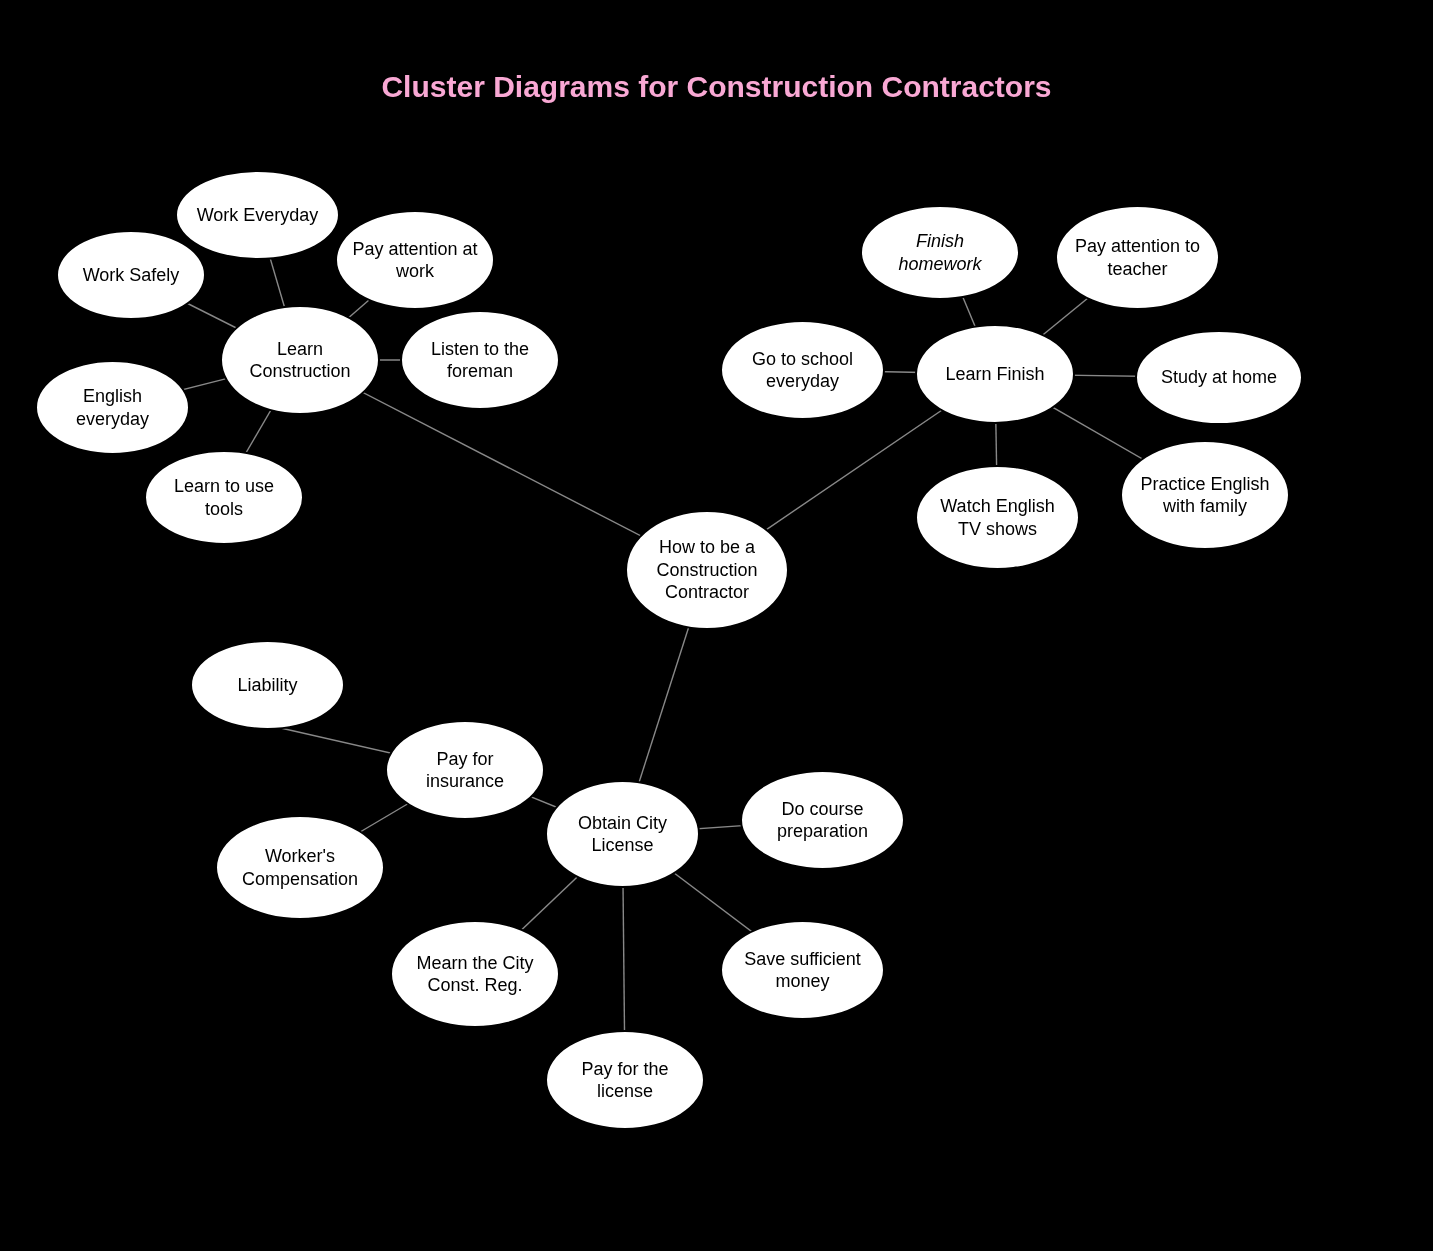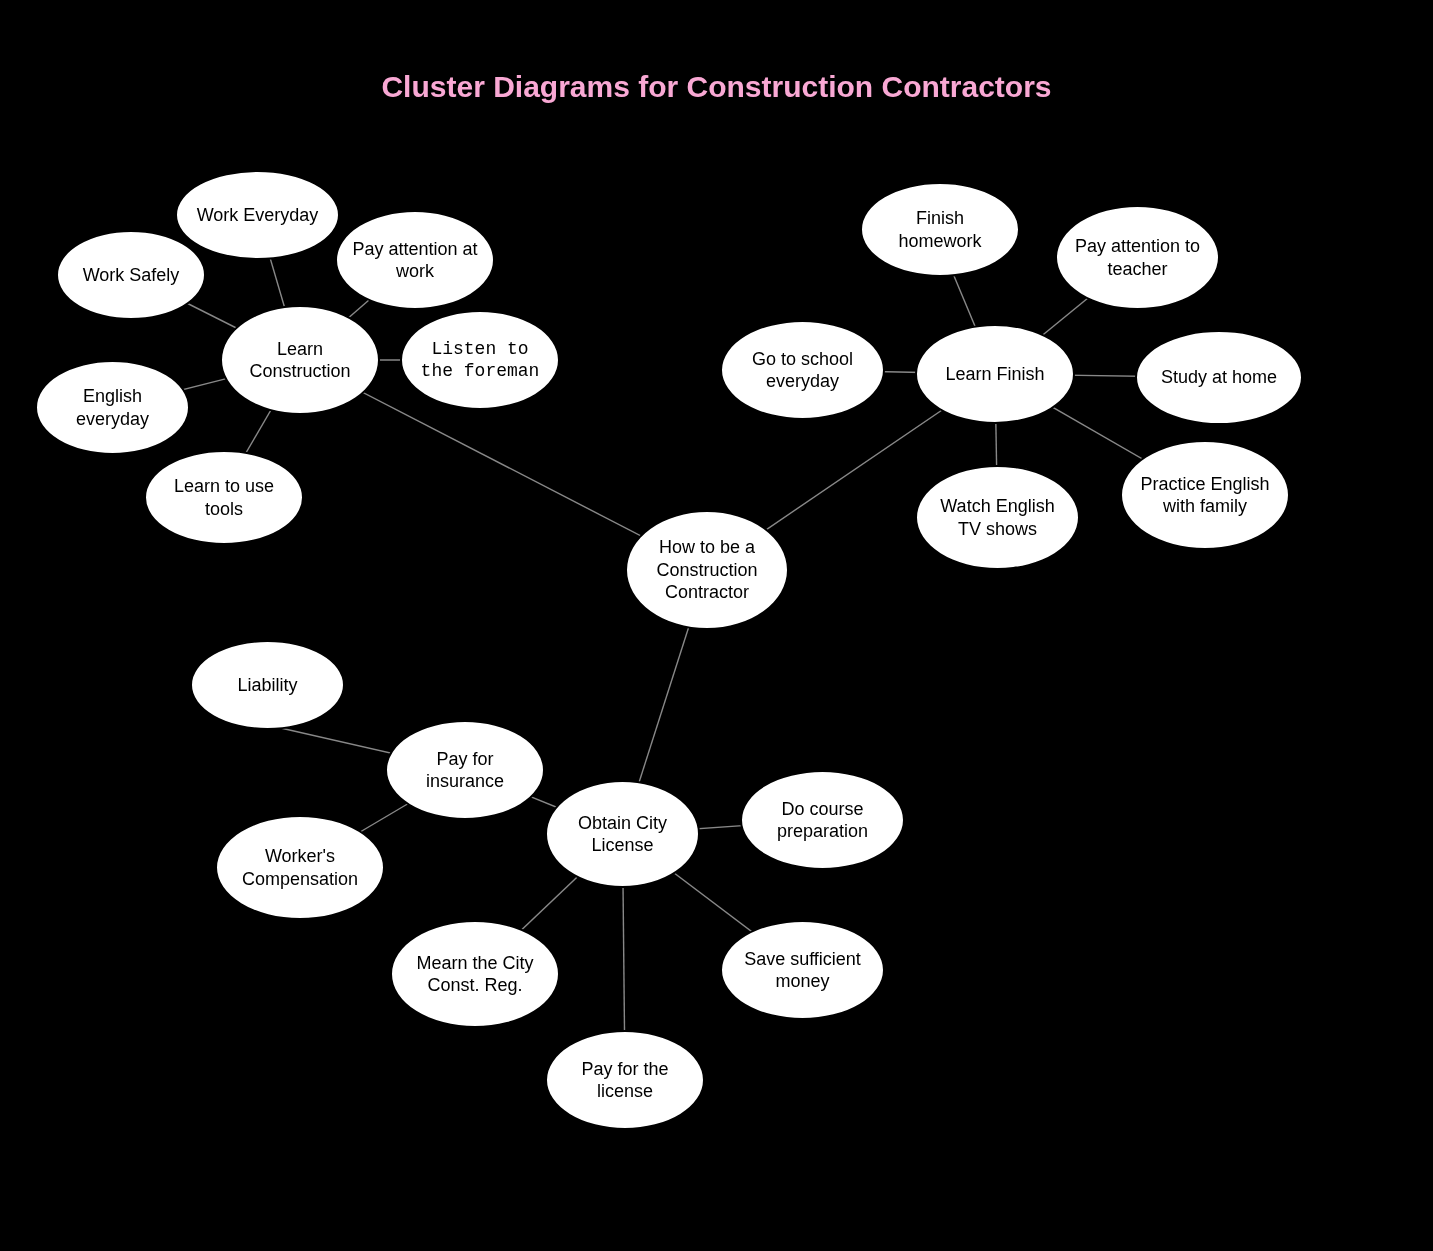--- a/index.html
+++ b/index.html
@@ -77,26 +77,26 @@
       <line x1="622.5" y1="834" x2="475" y2="974"></line>
       <line x1="622.5" y1="834" x2="625" y2="1080"></line>
       <line x1="465" y1="770" x2="267.5" y2="725"></line>
       <line x1="465" y1="770" x2="300" y2="867.5"></line>
     </svg>
   <div id="nodes-layer">
       <div class="node" style="left: 625px; top: 510px; width: 164px; height: 120px;">How to be a Construction Contractor</div>
       <div class="node" style="left: 220px; top: 305px; width: 160px; height: 110px;">Learn Construction</div>
       <div class="node" style="left: 175px; top: 170px; width: 165px; height: 90px;">Work Everyday</div>
       <div class="node" style="left: 335px; top: 210px; width: 160px; height: 100px;">Pay attention at work</div>
-      <div class="node" style="left: 400px; top: 310px; width: 160px; height: 100px; font-family: Liberation Mono, monospace;">Listen to the foreman</div>
+      <div class="node" style="left: 400px; top: 310px; width: 160px; height: 100px;">Listen to the foreman</div>
       <div class="node" style="left: 56px; top: 230px; width: 150px; height: 90px;">Work Safely</div>
       <div class="node" style="left: 35px; top: 360px; width: 155px; height: 95px;">English everyday</div>
       <div class="node" style="left: 144px; top: 450px; width: 160px; height: 95px;">Learn to use tools</div>
       <div class="node" style="left: 915px; top: 324px; width: 160px; height: 100px;">Learn Finish</div>
-      <div class="node" style="left: 860px; top: 182px; width: 160px; height: 95px;">Finish homework</div>
+      <div class="node" style="left: 860px; top: 205px; width: 160px; height: 95px; font-style: italic;">Finish homework</div>
       <div class="node" style="left: 1055px; top: 205px; width: 165px; height: 105px;">Pay attention to teacher</div>
       <div class="node" style="left: 1135px; top: 330px; width: 168px; height: 95px;">Study at home</div>
       <div class="node" style="left: 1120px; top: 440px; width: 170px; height: 110px;">Practice English with family</div>
       <div class="node" style="left: 915px; top: 465px; width: 165px; height: 105px;">Watch English TV shows</div>
       <div class="node" style="left: 720px; top: 320px; width: 165px; height: 100px;">Go to school everyday</div>
       <div class="node" style="left: 545px; top: 780px; width: 155px; height: 108px;">Obtain City License</div>
       <div class="node" style="left: 385px; top: 720px; width: 160px; height: 100px;">Pay for insurance</div>
       <div class="node" style="left: 190px; top: 640px; width: 155px; height: 90px;">Liability</div>
       <div class="node" style="left: 215px; top: 815px; width: 170px; height: 105px;">Worker's Compensation</div>
       <div class="node" style="left: 740px; top: 770px; width: 165px; height: 100px;">Do course preparation</div>

